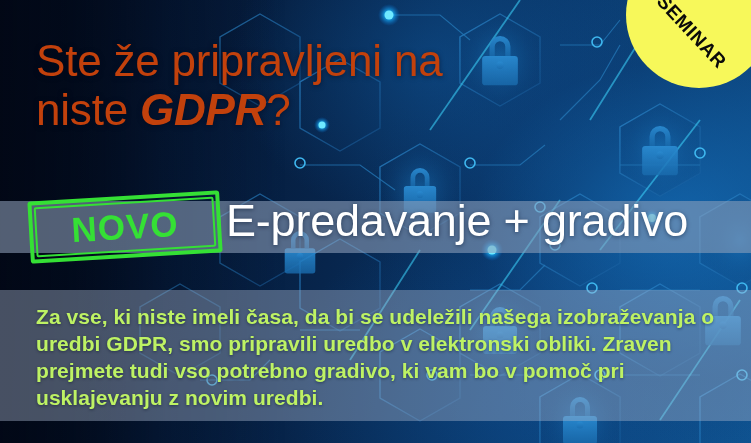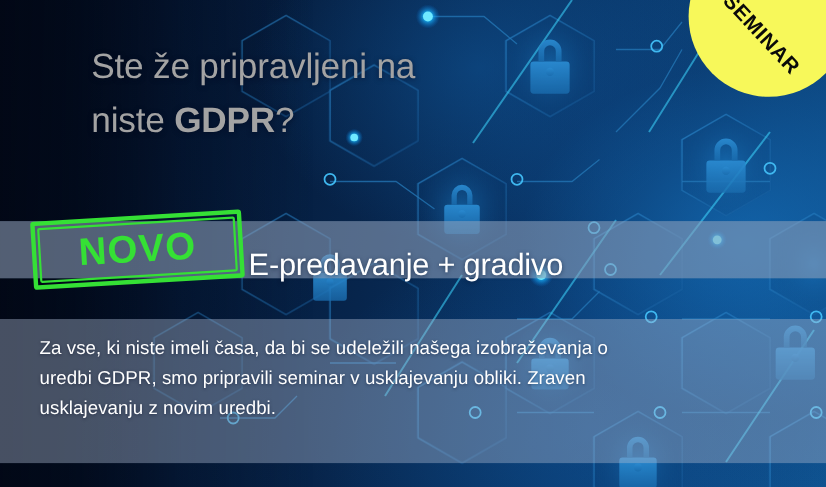--- a/index.html
+++ b/index.html
@@ -33,27 +33,26 @@
     position:absolute;left:0;top:0;width:146px;height:146px;
     display:flex;align-items:center;justify-content:center;
     transform:rotate(47deg);
     color:#0a0a0a;font-weight:bold;font-size:19px;letter-spacing:.6px;
     font-family:"Liberation Sans", sans-serif;
     padding-top:34px;padding-left:14px;box-sizing:border-box;
   }
   
   .headline{
     position:absolute;left:36px;top:36px;width:560px;
-    color:#a3a3a3;font-size:32px;line-height:49px;font-weight:300;
+    color:#c2410c;font-size:44px;line-height:49px;font-weight:300;
     letter-spacing:-.2px;
     text-shadow:0 1px 5px rgba(0,10,30,.55);
-    margin-left:47px;
   }
   .headline .thin{font-weight:300;}
-  .headline b{font-weight:bold;}
+  .headline b{font-weight:bold;font-style:italic;}
   
   .mid-band{
     position:absolute;left:0;top:201px;width:751px;height:52px;
     background:rgba(160,176,200,.45);
   }
   .mid-band-inner{position:absolute;inset:0;background:rgba(120,140,170,.22);}
   .novo-stamp{
     position:absolute;left:29px;top:196px;width:192px;height:62px;
     transform:rotate(-3.4deg);
   }
@@ -63,33 +62,33 @@
   .novo-inner{
     position:absolute;left:6px;top:6px;right:6px;bottom:6px;
     border:2px solid #35e035;border-radius:2px;
   }
   .novo-text{
     position:absolute;inset:0;display:flex;align-items:center;justify-content:center;
     color:#35e035;font-weight:bold;font-size:35px;letter-spacing:1px;
     font-family:"Liberation Sans", sans-serif;
   }
   .mid-title{
-    position:absolute;left:226px;top:220px;
-    color:#ffffff;font-size:28px;font-weight:300;line-height:42px;
+    position:absolute;left:226px;top:200px;
+    color:#ffffff;font-size:45px;font-weight:300;line-height:42px;
     letter-spacing:-.2px;
     text-shadow:0 1px 4px rgba(0,15,40,.5);
   }
   
   .body-panel{
     position:absolute;left:0;top:290px;width:751px;height:131px;
     background:rgba(168,182,205,.42);
   }
   .body-text{
     position:absolute;left:36px;top:303px;width:690px;
-    color:#ffffff;font-size:17px;line-height:27px;font-weight:400;
+    color:#bef264;font-size:21px;line-height:27px;font-weight:700;
     letter-spacing:.05px;
     text-shadow:0 1px 3px rgba(0,12,35,.45);
   }
   .body-text p{margin:0;}
 </style>
 </head>
 <body>
 
 <div class="banner">
 
@@ -314,17 +313,18 @@
     <div class="novo-outer"></div>
     <div class="novo-inner"></div>
     <div class="novo-text">NOVO</div>
   </div>
 
   <div class="mid-title">E-predavanje + gradivo</div>
 
   <div class="body-panel"></div>
   <div class="body-text">
     <p>Za vse, ki niste imeli časa, da bi se udeležili našega izobraževanja o</p>
-    <p>uredbi GDPR, smo pripravili seminar v usklajevanju obliki. Zraven</p>
+    <p>uredbi GDPR, smo pripravili uredbo v elektronski obliki. Zraven</p>
+    <p>prejmete tudi vso potrebno gradivo, ki vam bo v pomoč pri</p>
     <p>usklajevanju z novim uredbi.</p>
   </div>
 
 </div>
 
 </body></html>

